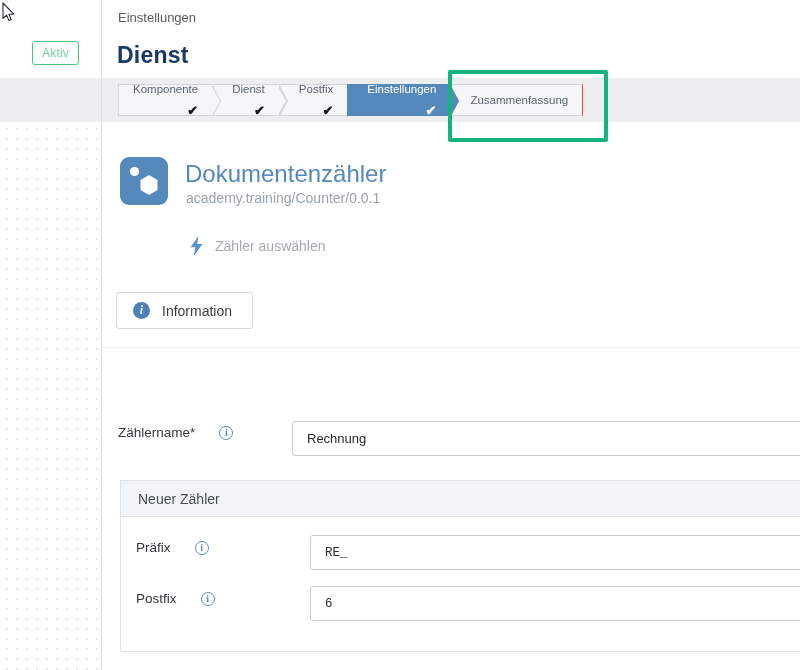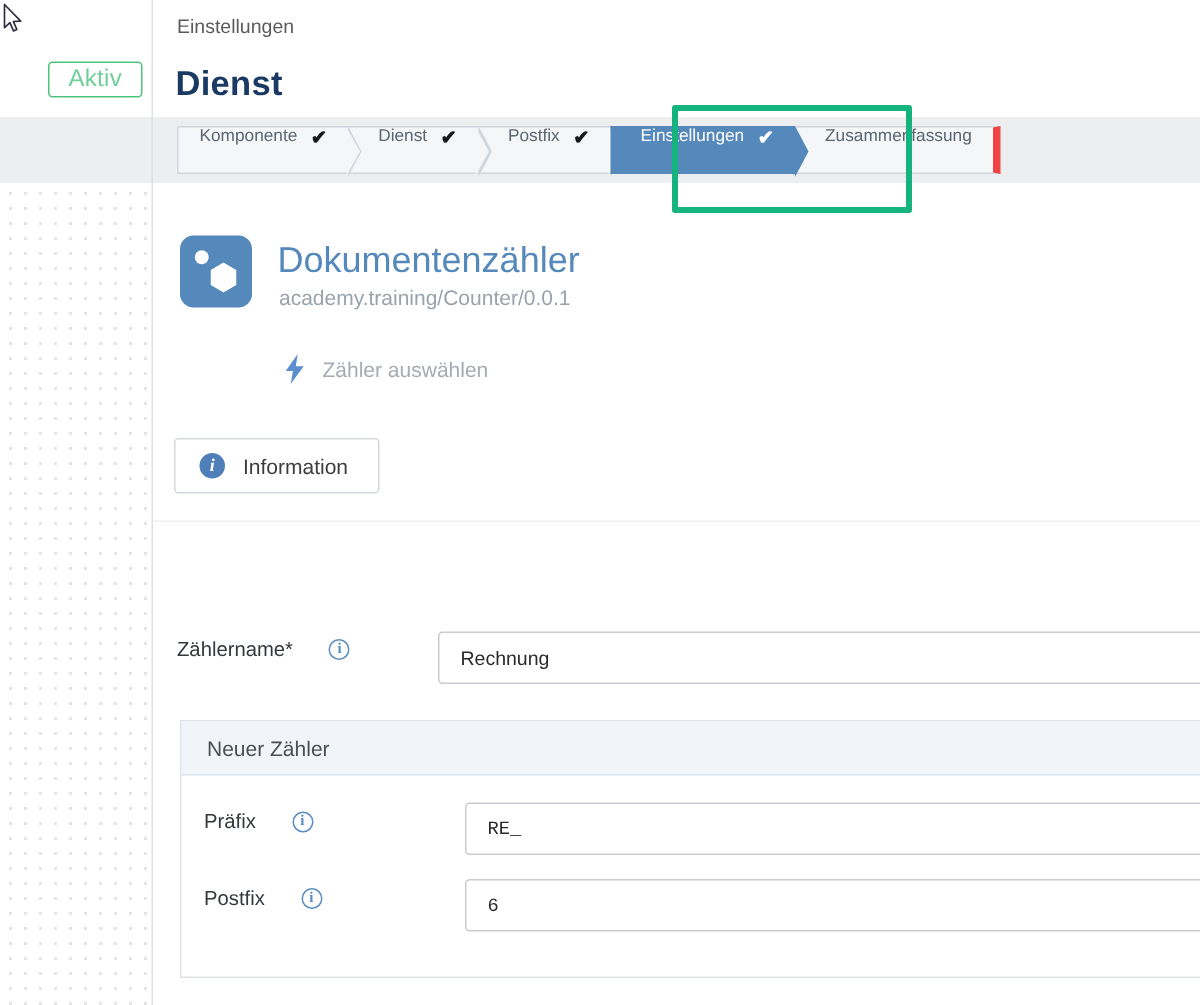--- a/index.html
+++ b/index.html
@@ -14,25 +14,25 @@
   #root { position: relative; width: 800px; height: 670px; background:#fff; }
 
   
   .left-col {
     position: absolute; left: 0; top: 0; width: 102px; height: 670px;
     background: #ffffff;
   }
   .left-top { position:absolute; left:0; top:0; width:102px; height:78px; background:#fff; }
   .aktiv-badge {
     position: absolute; left: 32px; top: 41px;
-    width: 63px; height: 24px;
+    width: 47px; height: 24px;
     border: 1px solid #4cc47c;
     border-radius: 3px;
     color: #6fcf97;
-    font-size: 16px;
+    font-size: 12px;
     display: flex; align-items: center; justify-content: center;
     background: #fff;
     letter-spacing: .2px;
   }
   .left-grayband {
     position:absolute; left:0; top:78px; width:102px; height:44px;
     background:#eceeef;
   }
   .left-dots {
     position:absolute; left:0; top:122px; width:102px; height:548px;
@@ -64,32 +64,33 @@
     position:absolute; left:102px; top:78px; width:698px; height:44px;
     background:#eceeef;
   }
   .steps {
     position:absolute; left:118px; top:84px; height:32px;
     display:flex; align-items:stretch;
   }
   .step {
     position:relative;
     height:32px;
-    display:flex; align-items:flex-start; justify-content:center;
+    display:flex; align-items:flex-end; justify-content:center;
     background:#f4f6f8;
     border-top:1px solid #cfd6de;
     border-bottom:1px solid #cfd6de;
     font-size:11.5px;
     color:#5a6570;
     padding:0 14px 0 20px;
     gap:9px;
     white-space:nowrap;
+    flex-direction:column;
   }
   .step:first-child { border-left:1px solid #cfd6de; padding-left:14px; }
-  .step:last-child { border-right:5px solid #ef4444; }
+  .step:last-child { border-right:1px solid #ef4444; }
   
   .step::after {
     content:"";
     position:absolute; right:-9px; top:-1px;
     width:0; height:0;
     border-top:17px solid transparent;
     border-bottom:17px solid transparent;
     border-left:9px solid #cfd6de;
     z-index:2;
   }

